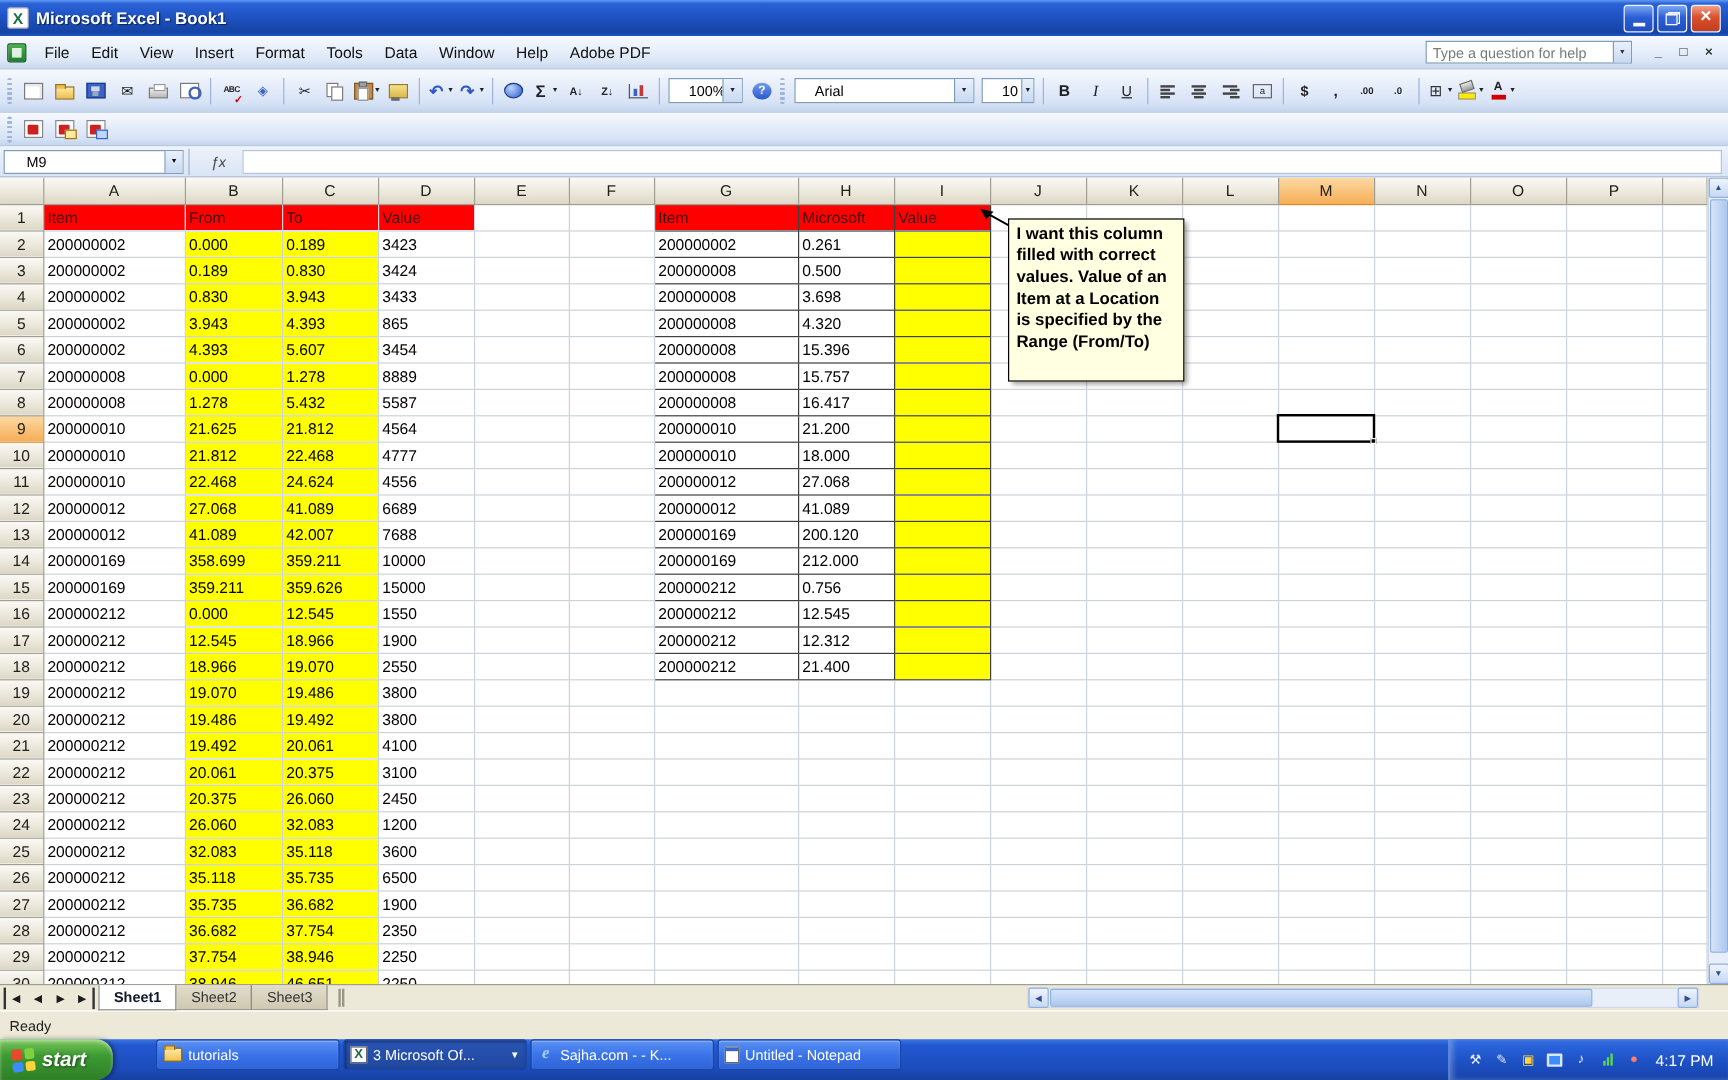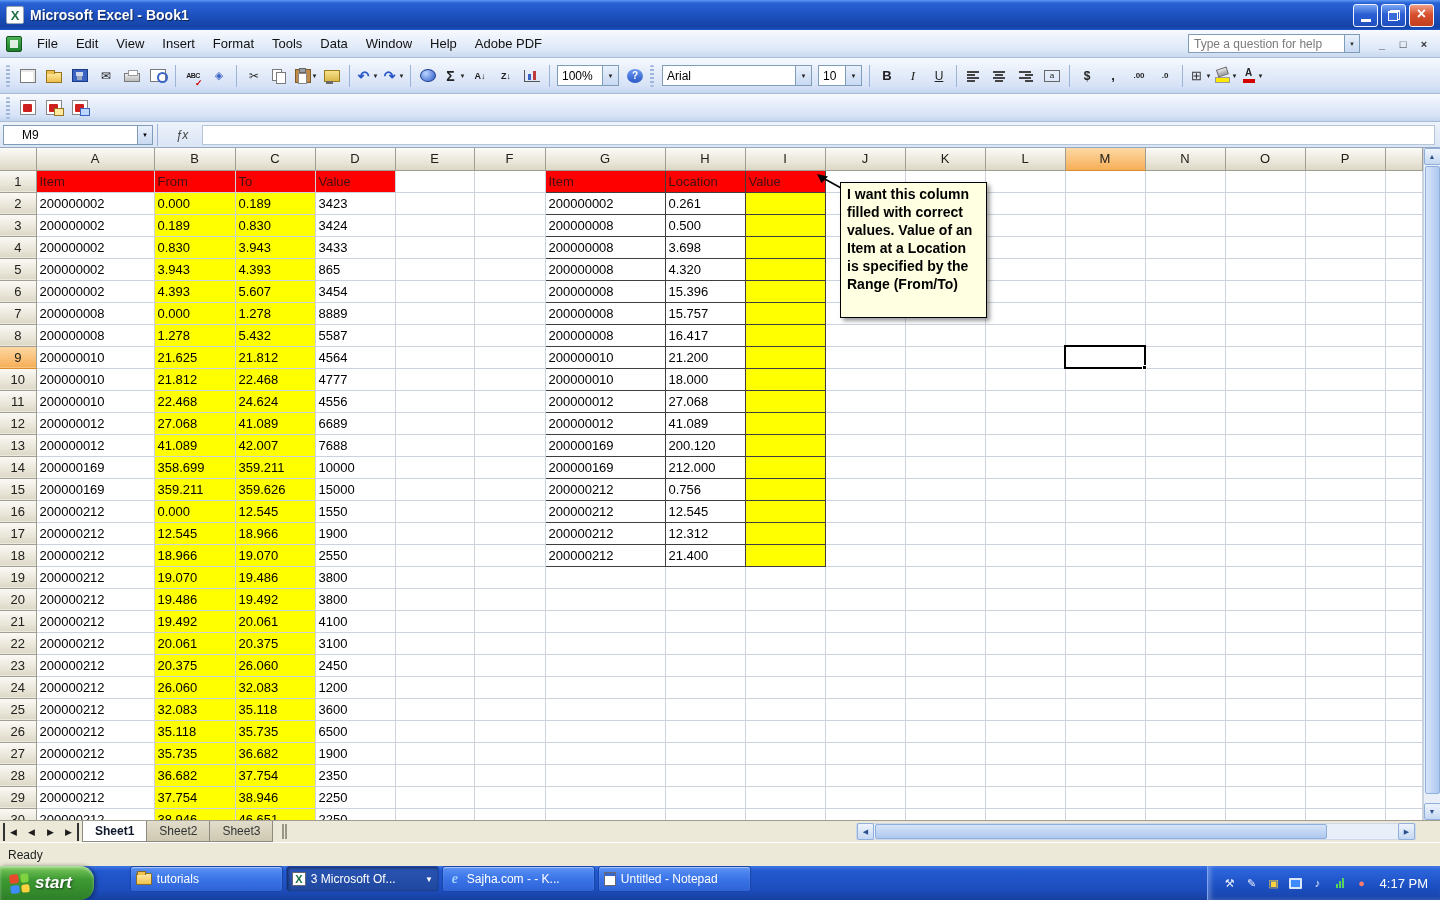--- a/index.html
+++ b/index.html
@@ -34,21 +34,21 @@
 
 
 .toolbar{position:absolute;left:0;width:100%;background:linear-gradient(#f6f9fe,#d6e2f6 80%,#c3d5ee);border-bottom:1px solid #a8bcd8;display:flex;align-items:center;padding:0 4px}
 #toolbar1{top:58px;height:36px}
 #toolbar2{top:94px;height:28px}
 .grip{width:4px;height:22px;margin:0 5px 0 2px;background:repeating-linear-gradient(180deg,#9fb6da 0 2px,transparent 2px 4px);border-radius:2px;flex:none}
 .tbtn{min-width:24px;height:24px;display:inline-flex;align-items:center;justify-content:center;margin:0 1px;border-radius:2px;flex:none}
 .caret{font-size:6px;margin-left:1px;color:#222}
 .tsep{width:1px;height:22px;background:#9db4d8;margin:0 4px;flex:none}
 .combo{height:21px;background:#fff;border:1px solid #7f9db9;display:inline-flex;align-items:center;margin:0 3px;font-size:12px;flex:none}
-.combo-v{padding:0 4px;flex:1;white-space:nowrap;overflow:hidden;color:#000}
+.combo-v{padding:0 16px;flex:1;white-space:nowrap;overflow:hidden;color:#000}
 .combo-btn{width:16px;height:100%;border-left:1px solid #7f9db9;background:linear-gradient(#e9f1fc,#c8d9f2);display:flex;align-items:center;justify-content:center;font-size:6px;color:#222}
 
 
 .ic{display:inline-flex;align-items:center;justify-content:center;min-width:16px;height:16px;font-size:12px;color:#222;position:relative}
 .ic-new{width:12px;height:14px;background:#fff;border:1px solid #7a7a7a;box-shadow:inset -2px 2px 0 #e8e8e8}
 .ic-open{width:15px;height:11px;background:linear-gradient(#ffe9a0,#edbf4e);border:1px solid #96731e;margin-top:3px}
 .ic-open::before{content:"";position:absolute;top:-3px;left:-1px;width:7px;height:3px;background:#edbf4e;border:1px solid #96731e;border-bottom:none}
 .ic-save{width:13px;height:13px;background:#3a63c4;border:1px solid #1d3a85}
 .ic-save::before{content:"";position:absolute;top:2px;left:3px;width:7px;height:4px;background:#cfd8ea}
 .ic-save::after{content:"";position:absolute;bottom:1px;left:4px;width:5px;height:4px;background:#9aa7c4}
@@ -429,21 +429,21 @@
           </tr>
           <tr>
             <td class="hdr">1</td>
             <td class="c red">Item</td>
             <td class="c red">From</td>
             <td class="c red">To</td>
             <td class="c red">Value</td>
             <td class="c"></td>
             <td class="c"></td>
             <td class="c red rb rt rl">Item</td>
-            <td class="c red rb rt">Location</td>
+            <td class="c red rb rt">Microsoft</td>
             <td class="c red rb rt">Value</td>
             <td class="c"></td>
             <td class="c"></td>
             <td class="c"></td>
             <td class="c"></td>
             <td class="c"></td>
             <td class="c"></td>
             <td class="c"></td>
             <td class="c"></td>
           </tr>

